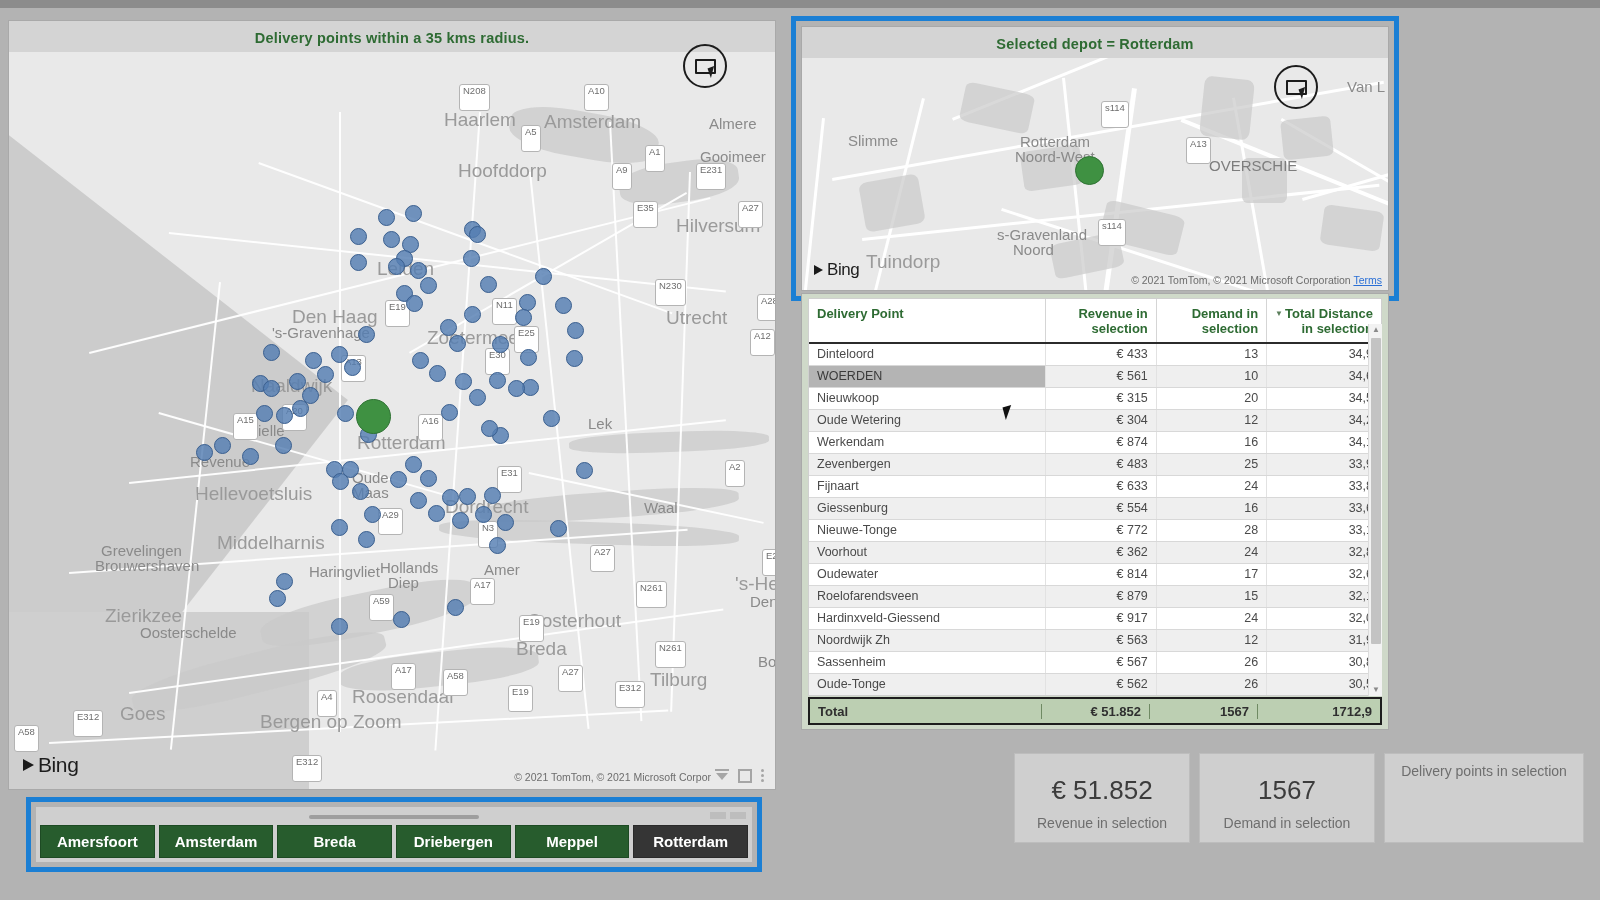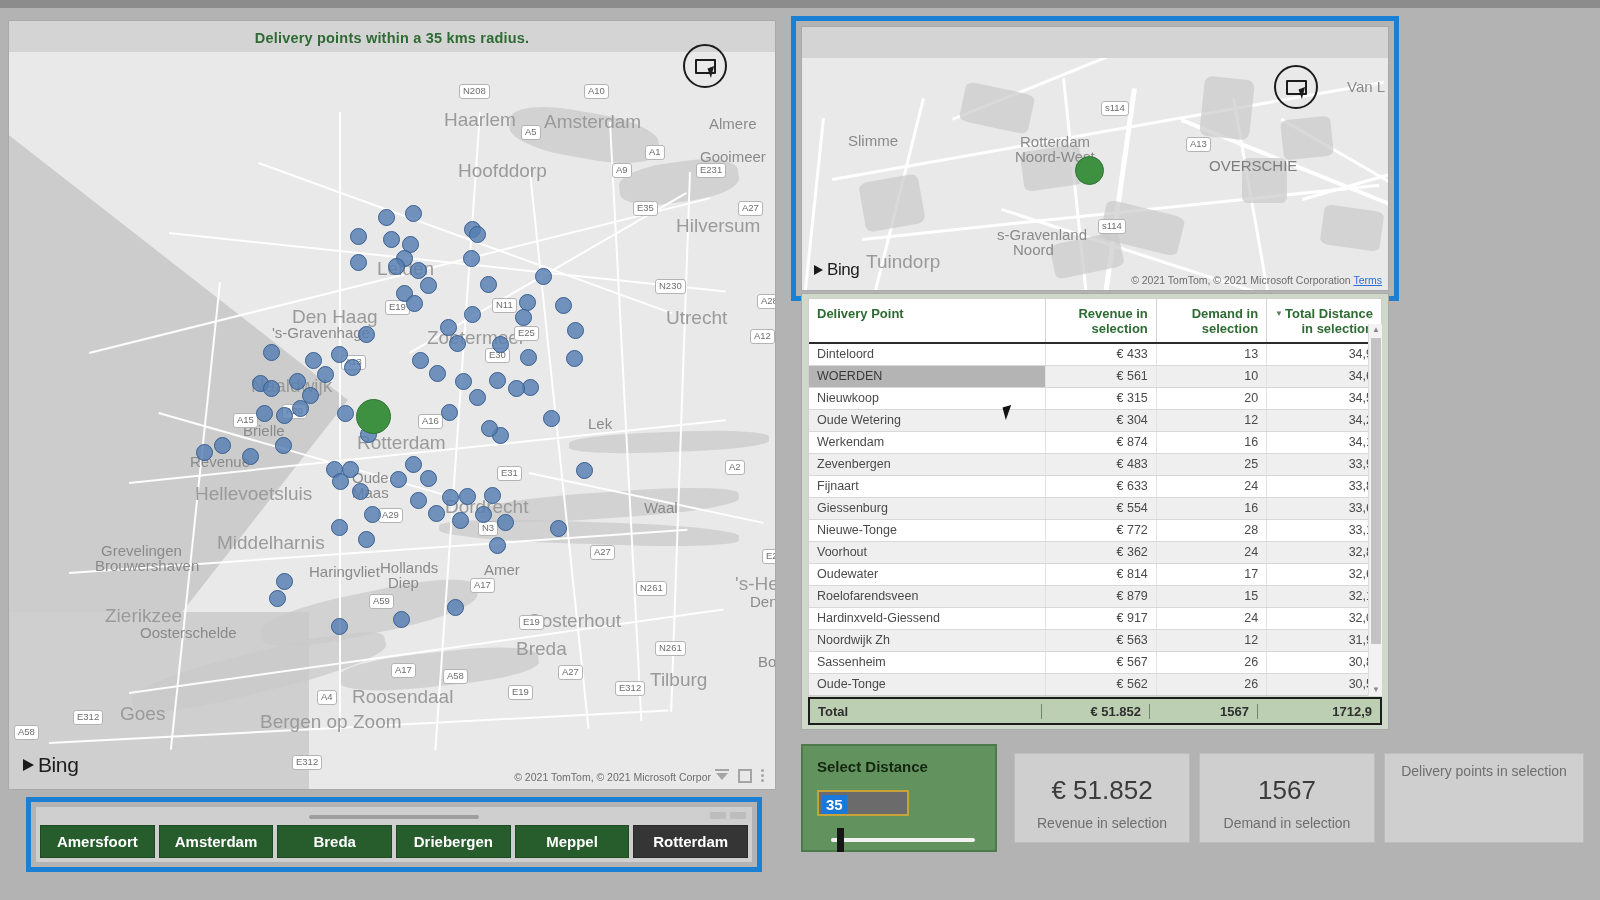--- a/index.html
+++ b/index.html
@@ -26,21 +26,21 @@
   
   .mapbody { position:absolute; left:0; right:0; overflow:hidden; background:#e9e9e9; }
   .sea { position:absolute; background:#cfcfcf; }
   .road { position:absolute; background:#ffffff; transform-origin:0 0; }
   .water { position:absolute; background:#c9c9c9; border-radius:40%; }
   .mlabel { position:absolute; color:#8a8a8a; white-space:nowrap; font-size:15px; }
   .mlabel.big { font-size:19px; color:#9a9a9a; }
   .mlabel.dark { color:#7d7d7d; }
   .shield {
     position:absolute; background:#fff; border:1px solid #b4b4b4; border-radius:3px;
-    font-size:9.5px; color:#6e6e6e; padding:0px 3px 1px; line-height:12px; white-space:nowrap;
+    font-size:9.5px; color:#6e6e6e; padding:0px 3px 13px; line-height:12px; white-space:nowrap;
   }
   .dot {
     position:absolute; width:17px; height:17px; border-radius:50%;
     background:rgba(84,126,178,.82); border:1.4px solid #3a5f8f;
   }
   .depot {
     position:absolute; width:35px; height:35px; border-radius:50%;
     background:#3f9142; border:1px solid #2f7233;
   }
   .depot.small { width:29px; height:29px; }
@@ -364,20 +364,21 @@
       <span class="ic" style="width:4px;">
         <span style="position:absolute;left:0;top:0;width:3px;height:3px;background:#6f6f6f;border-radius:50%"></span>
         <span style="position:absolute;left:0;top:5px;width:3px;height:3px;background:#6f6f6f;border-radius:50%"></span>
         <span style="position:absolute;left:0;top:10px;width:3px;height:3px;background:#6f6f6f;border-radius:50%"></span>
       </span>
     </div>
   </div>
 
   <div class="selouter" style="left:791px; top:8px; width:608px; height:285px;"></div>
   <div class="visual" id="rightMap" style="left:801px; top:18px; width:588px; height:265px;">
+    <div class="vtitle">Selected depot = Rotterdam</div>
     <div class="mapbody" id="rightMapBody" style="top:31px; bottom:0;">
         <div class="road" style="left:30px;top:120px;width:560px;height:3px;transform:rotate(-10deg);"></div>
         <div class="road" style="left:120px;top:40px;width:3px;height:230px;transform:rotate(14deg);"></div>
         <div class="road" style="left:260px;top:20px;width:3px;height:240px;transform:rotate(-6deg);"></div>
         <div class="road" style="left:330px;top:30px;width:5px;height:240px;transform:rotate(8deg);"></div>
         <div class="road" style="left:380px;top:60px;width:240px;height:4px;transform:rotate(22deg);"></div>
         <div class="road" style="left:60px;top:180px;width:520px;height:3px;transform:rotate(-6deg);"></div>
         <div class="road" style="left:200px;top:150px;width:300px;height:3px;transform:rotate(18deg);"></div>
         <div class="road" style="left:430px;top:40px;width:3px;height:230px;transform:rotate(-10deg);"></div>
         <div class="road" style="left:480px;top:60px;width:140px;height:3px;transform:rotate(30deg);"></div>
@@ -569,28 +570,20 @@
     <div class="tilestrip" id="tilestrip">
         <div class="tile">Amersfoort</div>
         <div class="tile">Amsterdam</div>
         <div class="tile">Breda</div>
         <div class="tile">Driebergen</div>
         <div class="tile">Meppel</div>
         <div class="tile active">Rotterdam</div>
       </div>
   </div>
 
-  <div id="distVis" class="visual" style="left:801px; top:736px; width:196px; height:108px;">
-    <div class="distTitle">Select Distance</div>
-    <div class="numbox">
-      <span class="numval">35</span>
-    </div>
-    <div class="sliderTrack"></div>
-    <div class="sliderHandle"></div>
-  </div>
 
   <div class="kpi" style="left:1014px; top:745px; width:176px; height:90px;">
     <div class="val">€ 51.852</div>
     <div class="cap">Revenue in selection</div>
   </div>
   <div class="kpi" style="left:1199px; top:745px; width:176px; height:90px;">
     <div class="val">1567</div>
     <div class="cap">Demand in selection</div>
   </div>
   <div class="kpi" style="left:1384px; top:745px; width:200px; height:90px;">

